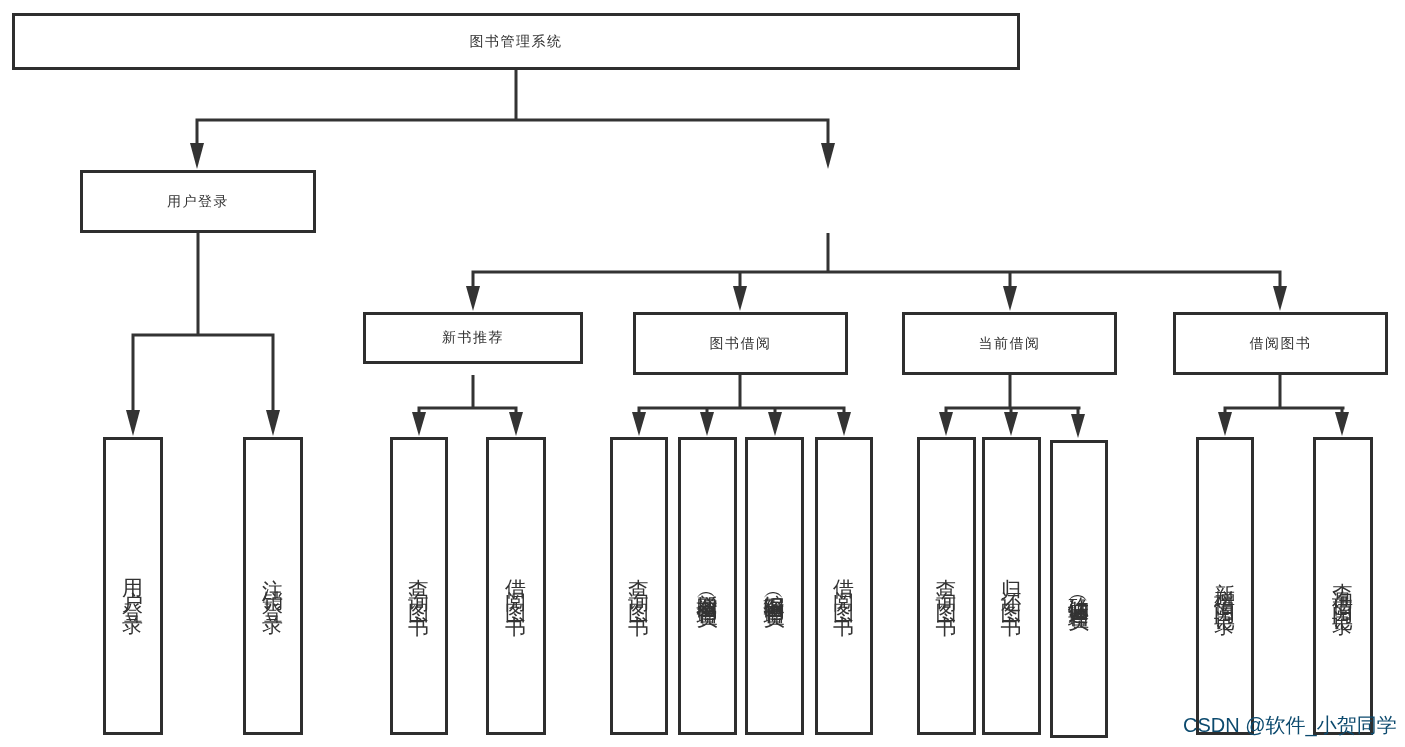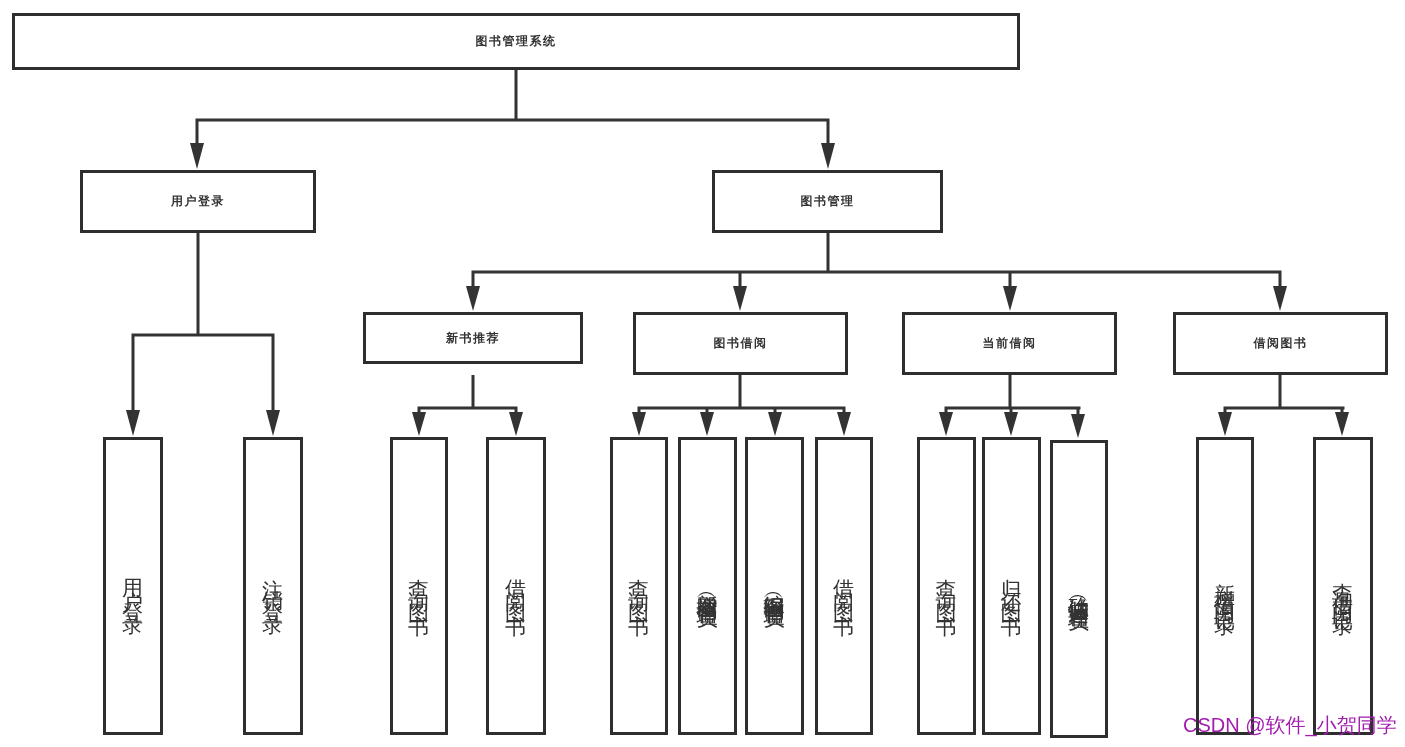--- a/index.html
+++ b/index.html
@@ -4,31 +4,31 @@
 <style>
   html,body{margin:0;padding:0;background:#ffffff;}
   body{width:1405px;height:747px;font-family:"Liberation Sans",sans-serif;}
   .stage{position:relative;width:1405px;height:747px;background:#fff;overflow:hidden;}
   .connectors{position:absolute;left:0;top:0;width:1405px;height:747px;}
   .node{
     position:absolute;box-sizing:border-box;background:#fff;
     border:3px solid #2e2e2e;color:#333333;
     display:flex;align-items:center;justify-content:center;text-align:center;
   }
-  .box-h{font-size:12px;letter-spacing:1.5px;font-weight:700;}
+  .box-h{font-size:14px;letter-spacing:1.5px;font-weight:400;}
   .box-v .vtext{
     writing-mode:vertical-rl;text-orientation:mixed;
     font-size:21px;line-height:1;font-weight:400;
   }
   .ls-short{letter-spacing:0.58em;}
   .ls-mid{letter-spacing:0.32em;}
   .ls-long{letter-spacing:0.10em;}
   .watermark{
     position:absolute;left:1183px;top:712px;width:222px;
-    color:#a21caf;font-size:20px;white-space:nowrap;pointer-events:none;
+    color:#0c4a6e;font-size:20px;white-space:nowrap;pointer-events:none;
   }
 </style>
 </head>
 <body>
 
 <div class="stage">
 
   <svg class="connectors" viewBox="0 0 1405 747" xmlns="http://www.w3.org/2000/svg">
     <g stroke="#333333" stroke-width="3" fill="none">
 
@@ -75,23 +75,20 @@
       <polygon points="1335,412 1349,412 1342,436"></polygon>
     </g>
   </svg>
 
   <div class="node box-h" style="left:12px;top:13px;width:1008px;height:57px">
     <span>图书管理系统</span>
   </div>
 
   <div class="node box-h" style="left:80px;top:170px;width:236px;height:63px">
     <span>用户登录</span>
-  </div>
-  <div class="node box-h" style="left:712px;top:170px;width:231px;height:63px">
-    <span>图书管理</span>
   </div>
 
   <div class="node box-h" style="left:363px;top:312px;width:220px;height:52px">
     <span>新书推荐</span>
   </div>
   <div class="node box-h" style="left:902px;top:312px;width:215px;height:63px">
     <span>当前借阅</span>
   </div>
   <div class="node box-h" style="left:633px;top:312px;width:215px;height:63px">
     <span>图书借阅</span>

